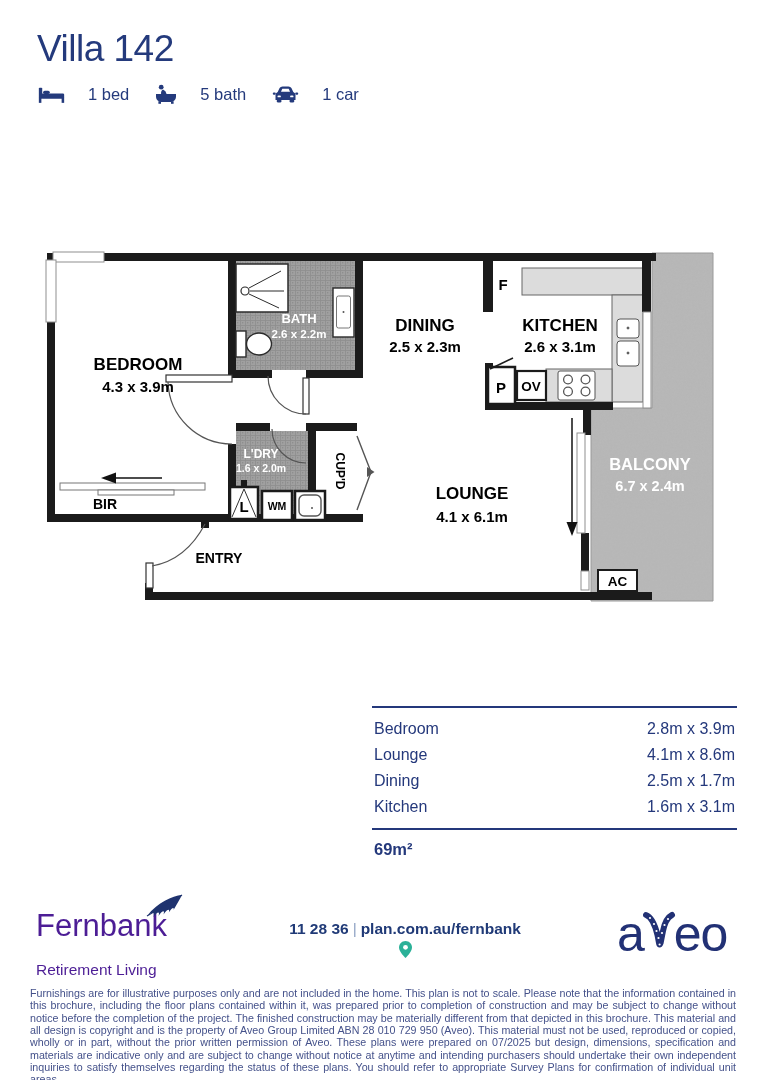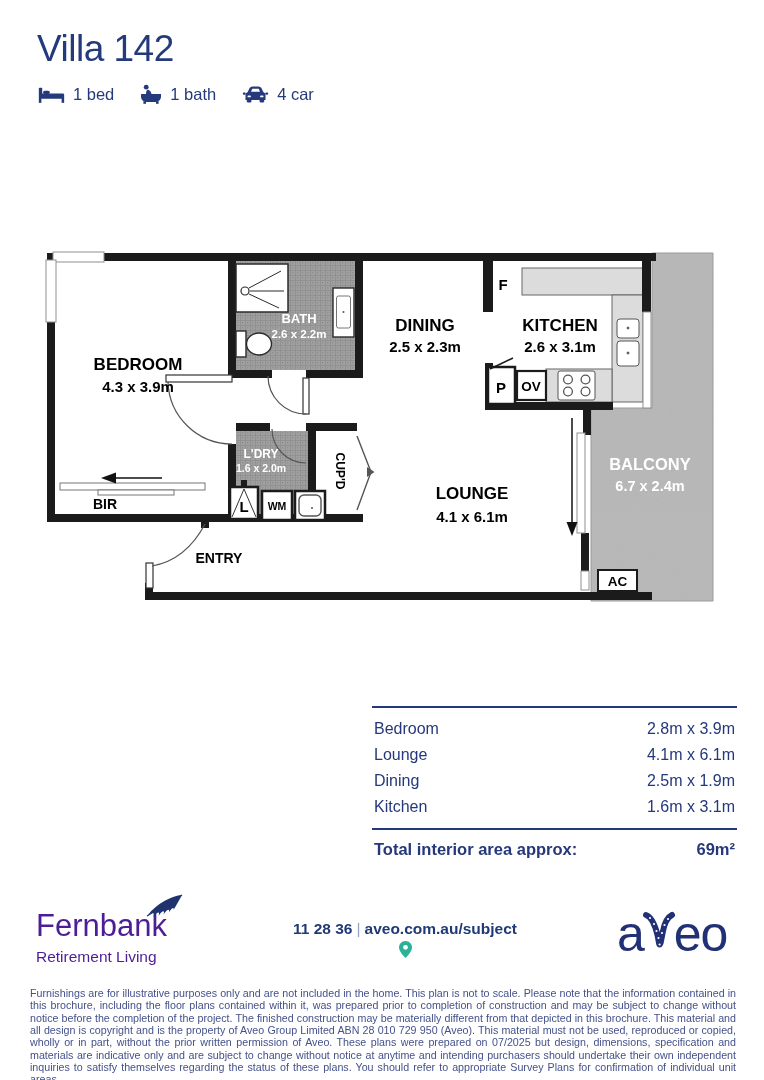--- a/index.html
+++ b/index.html
@@ -1,34 +1,34 @@
 <!DOCTYPE html>
 <html><head>
 <meta charset="utf-8">
 <style>
   html,body{margin:0;padding:0;background:#ffffff;}
   body{width:764px;height:1080px;position:relative;font-family:"Liberation Sans",sans-serif;overflow:hidden;}
   .abs{position:absolute;}
   
   #page-title{left:37px;top:28px;font-size:37px;color:#243a7c;letter-spacing:-0.5px;}
   #features{left:38px;top:84px;display:flex;align-items:center;gap:26px;color:#243a7c;font-size:16.5px;}
-  .feature{display:flex;align-items:center;gap:8px;}
+  .feature{display:flex;align-items:center;gap:23px;}
   .feature svg{display:block;}
   
   #dim-table{left:372px;top:706px;width:365px;color:#24387b;font-size:16px;}
   .rule{border-top:2px solid #24387b;}
   .trow{display:flex;justify-content:space-between;padding:4px 2px;}
   .trow:first-of-type{margin-top:8px;}
   #dim-table .rows{margin-bottom:8px;}
   .trow.total{font-weight:bold;padding-top:10px;font-size:16.5px;}
   
   #brand{left:36px;top:908px;color:#4c1d95;}
   #brand .wordmark{font-size:31px;position:relative;display:inline-block;}
   #brand .fern{position:absolute;right:-16px;top:-16px;}
-  #brand .tagline{font-size:15.5px;margin-top:4px;}
+  #brand .tagline{font-size:15.5px;margin-top:17px;}
   #contact{left:255px;top:916px;width:300px;text-align:center;color:#203a77;font-weight:bold;font-size:15.5px;line-height:25px;}
   #contact .sep{color:#8fa3c4;font-weight:normal;padding:0 4px;}
   #contact .addr-line{display:flex;align-items:center;justify-content:center;gap:6px;}
   #aveo-logo{left:617px;top:906px;display:flex;align-items:flex-end;color:#223175;font-size:50px;letter-spacing:-1px;line-height:56px;}
   #aveo-logo svg{margin:0 -2px 9px -2px;}
   
   #disclaimer{left:30px;top:987px;width:706px;font-size:10.7px;line-height:12.35px;color:#44518a;text-align:justify;}
   
   #plan{left:40px;top:248px;}
   #plan text{font-family:"Liberation Sans",sans-serif;font-weight:bold;}
@@ -58,38 +58,38 @@
       <svg width="22" height="20" viewBox="0 0 22 20">
           <g fill="#243a7c">
         <circle cx="6.2" cy="3.2" r="2.4"></circle>
         <path d="M8 5.5 q3 1 3.6 4.5 l-5.5 0 q-0.4 -3.5 1.9 -4.5z"></path>
         <path d="M1 10 h20 v3 a5.3 5.3 0 0 1 -5.3 5 h-9.4 A5.3 5.3 0 0 1 1 13 z"></path>
         <rect x="3.4" y="17.2" width="2.6" height="2.6"></rect>
         <rect x="16" y="17.2" width="2.6" height="2.6"></rect>
       </g>
         </svg>
     </span>
-    <span>1 bath</span>
+    <span>5 bath</span>
   </div>
   <div class="feature">
     <span>
       <svg width="27" height="18" viewBox="0 0 27 18">
           <g fill="#243a7c">
         <path d="M3.5 15 v-5 q0 -2.2 2.2 -3 l1.9 -4 Q8.5 1.5 10.5 1.5 h6 q2 0 2.9 1.5 l1.9 4 q2.2 0.8 2.2 3 v5 z"></path>
         <rect x="0.8" y="7.5" width="3" height="2.2" rx="1"></rect>
         <rect x="23.2" y="7.5" width="3" height="2.2" rx="1"></rect>
         <path d="M9 6.8 l1.3 -3 h6.4 l1.3 3 z" fill="#ffffff"></path>
         <rect x="4.8" y="14" width="4.6" height="3.6" rx="1.4"></rect>
         <rect x="17.6" y="14" width="4.6" height="3.6" rx="1.4"></rect>
         <rect x="5.5" y="10.5" width="3.4" height="1.8" rx="0.9" fill="#ffffff"></rect>
         <rect x="18.1" y="10.5" width="3.4" height="1.8" rx="0.9" fill="#ffffff"></rect>
       </g>
         </svg>
     </span>
-    <span>4 car</span>
+    <span>1 car</span>
   </div>
 </div>
 
 <svg class="abs" id="plan" width="680" height="370" viewBox="40 248 680 370">
   <defs>
     <pattern id="tile" width="5" height="5" patternUnits="userSpaceOnUse">
       <rect width="5" height="5" fill="#a0a0a0"></rect>
       <rect width="5" height="0.9" fill="#8f8f8f"></rect>
       <rect width="0.9" height="5" fill="#8f8f8f"></rect>
       <circle cx="2.7" cy="2.7" r="0.7" fill="#8a8a8a"></circle>
@@ -256,54 +256,53 @@
 
 <div class="abs" id="dim-table">
   <div class="rule"></div>
   <div class="rows">
     <div class="trow">
       <span>Bedroom</span>
       <span>2.8m x 3.9m</span>
     </div>
     <div class="trow">
       <span>Lounge</span>
-      <span>4.1m x 6.1m</span>
+      <span>4.1m x 8.6m</span>
     </div>
     <div class="trow">
       <span>Dining</span>
-      <span>2.5m x 1.9m</span>
+      <span>2.5m x 1.7m</span>
     </div>
     <div class="trow">
       <span>Kitchen</span>
       <span>1.6m x 3.1m</span>
     </div>
   </div>
   <div class="rule"></div>
   <div class="trow total">
-    <span>Total interior area approx:</span>
     <span>69m²</span>
   </div>
 </div>
 
 <div class="abs" id="brand">
   <span class="wordmark">
     <span>Fernbank</span>
     <span class="fern">
       <svg width="38" height="26" viewBox="0 0 38 26">
         <path d="M37 1 C27 2 13 8 2 22 C8 17 10 18 8.5 23 C13 16.5 15 17.5 13.5 22 C18 15.5 20 16.5 18.5 20.5 C23 14 25 15 23.8 18.5 C27.5 12.5 29.5 13.5 28.5 16 C32 10 34.5 5.5 37 1 Z" fill="#1f336f"></path>
         <line x1="2" y1="22" x2="37" y2="1" stroke="#1f336f" stroke-width="1.2"></line>
       </svg>
     </span>
   </span>
   <div class="tagline">Retirement Living</div>
 </div>
 
 <div class="abs" id="contact">
   <div>
-    <span>11 28 36</span><span class="sep">|</span><span>aveo.com.au/subject</span>
+    <span>11 28 36</span><span class="sep">|</span><span>plan.com.au/fernbank</span>
   </div>
   <div class="addr-line">
     <span>
       <svg width="13" height="17" viewBox="0 0 13 17" style="display:block">
         <path d="M6.5 0 C2.9 0 0 2.9 0 6.5 C0 11 6.5 17 6.5 17 C6.5 17 13 11 13 6.5 C13 2.9 10.1 0 6.5 0 Z" fill="#2bb198"></path>
         <circle cx="6.5" cy="6.3" r="2.4" fill="#ffffff"></circle>
       </svg>
     </span>
   </div>
 </div>

